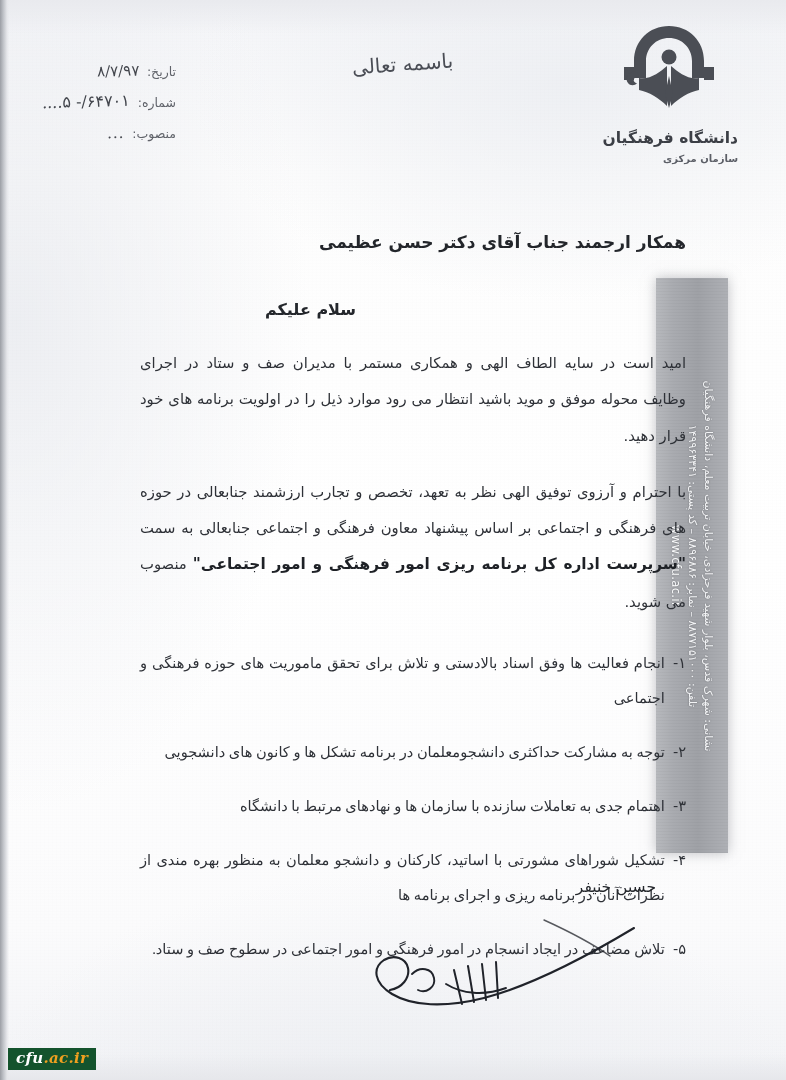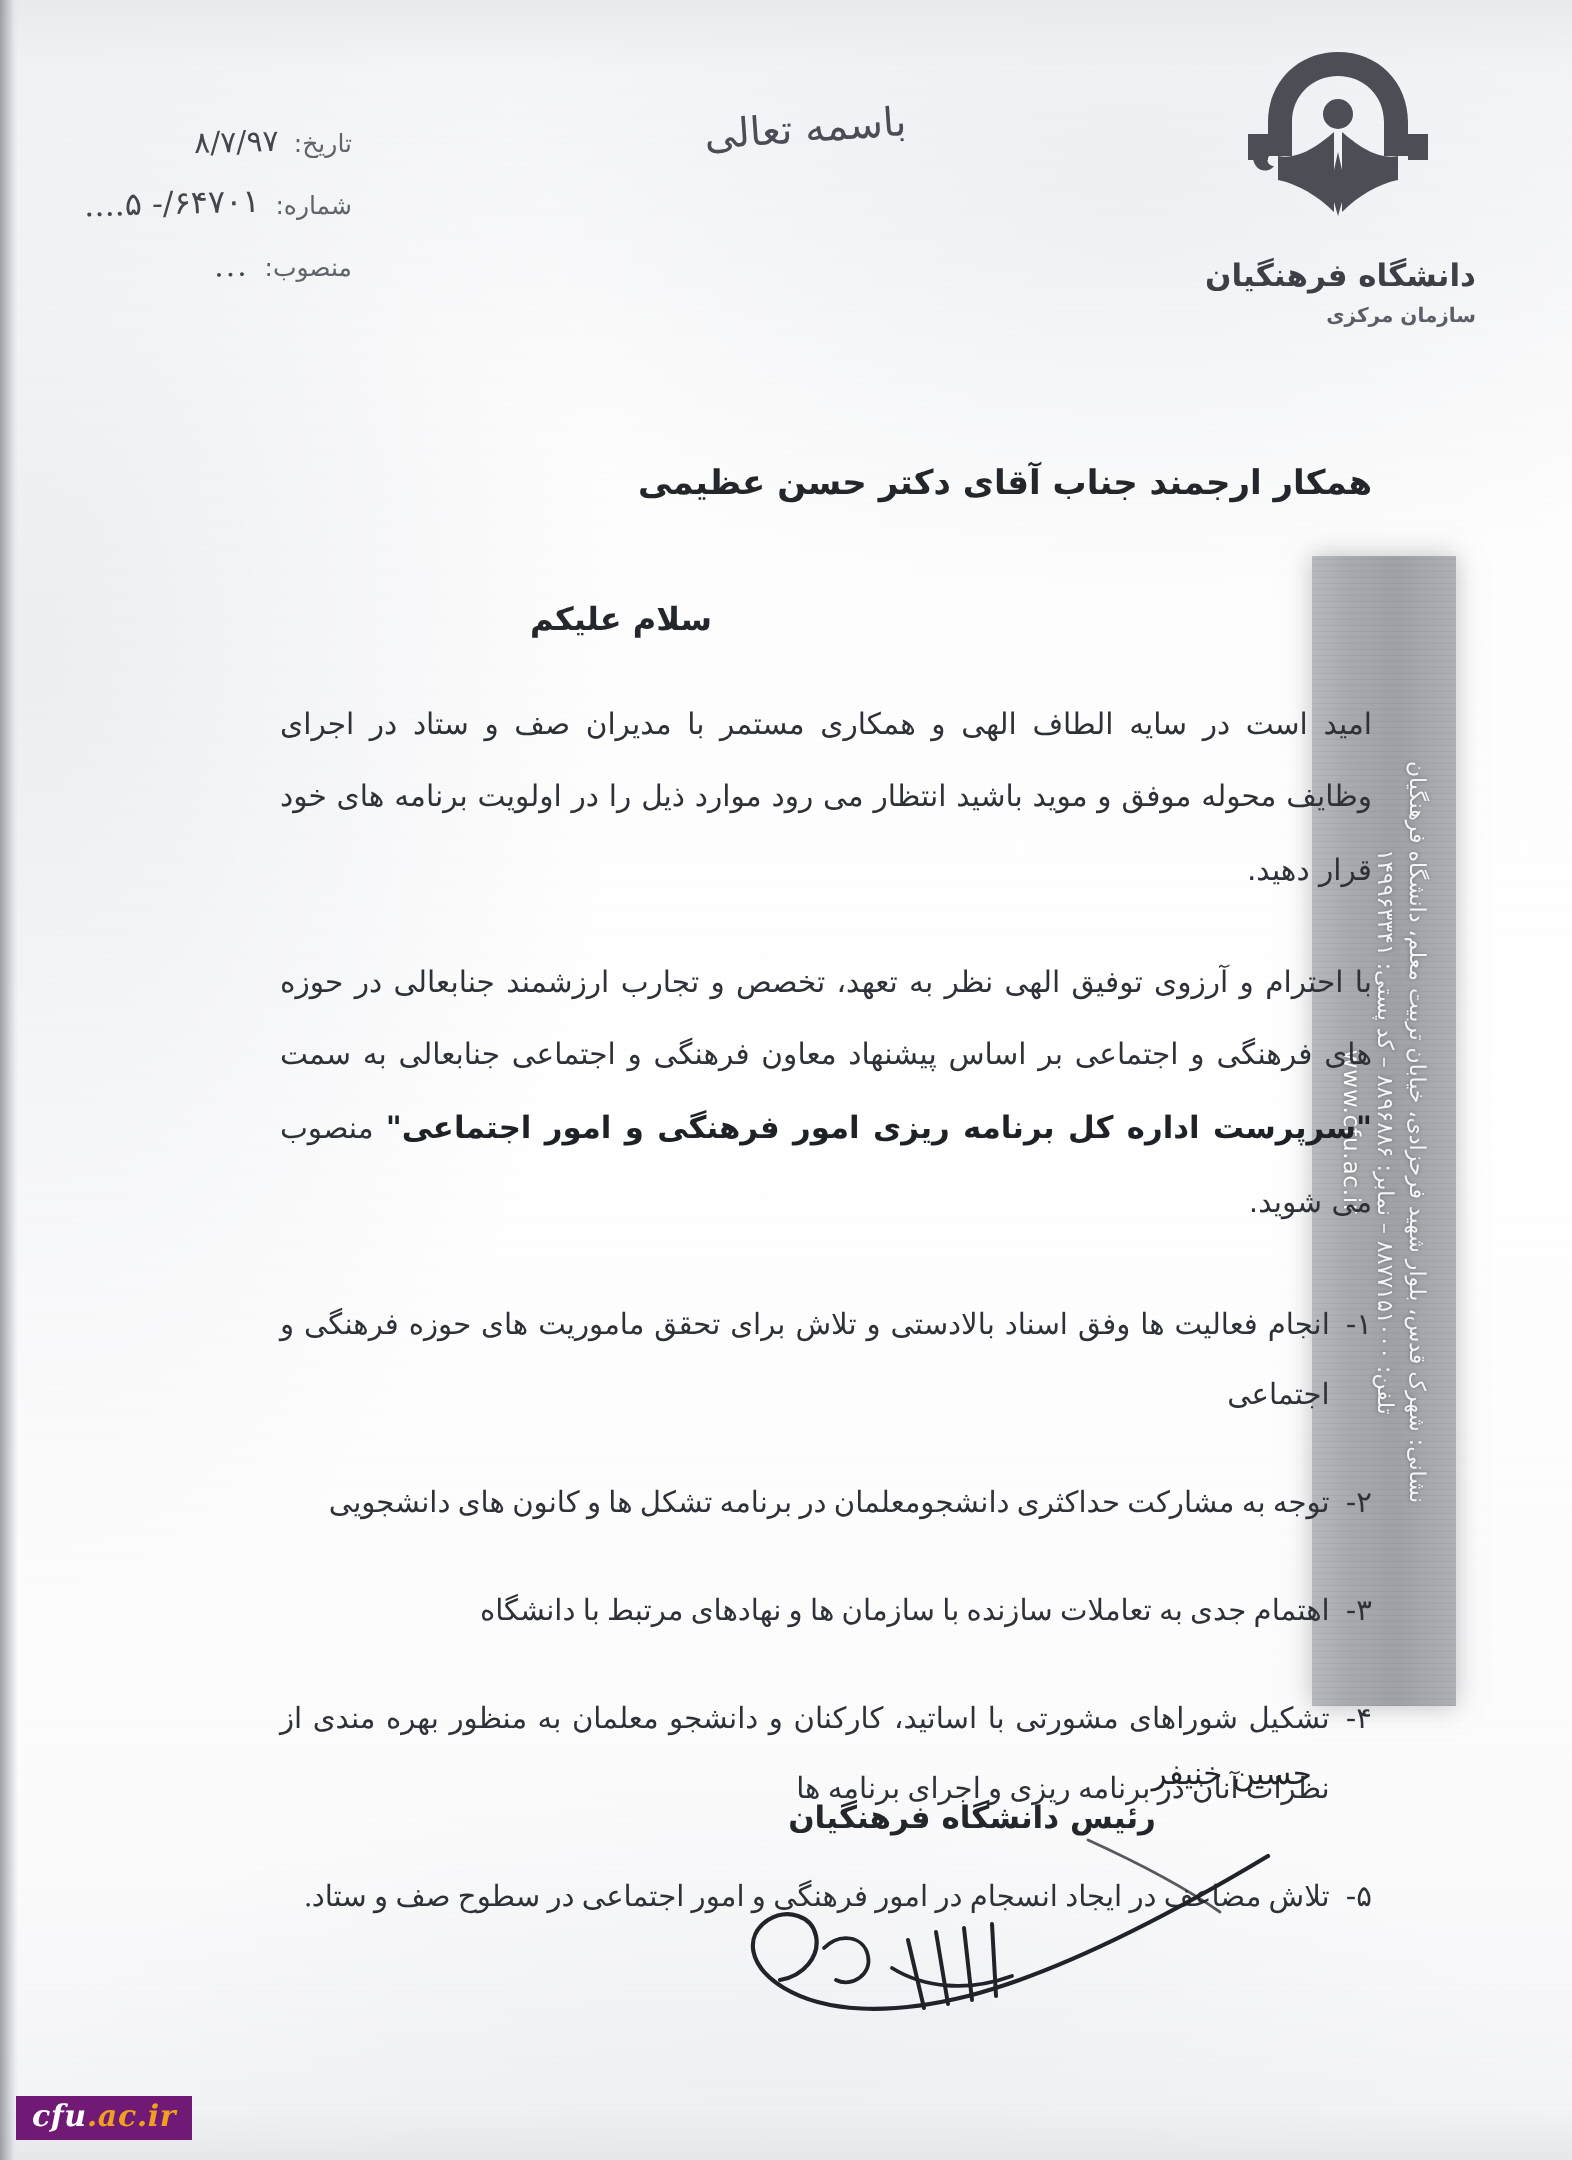--- a/index.html
+++ b/index.html
@@ -267,21 +267,21 @@
     width: 320px;
     height: 110px;
     pointer-events: none;
   }
 
   
   #watermark {
     position: absolute;
     left: 8px;
     bottom: 10px;
-    background: #701a75;
+    background: #14532d;
     padding: 3px 8px 4px 8px;
     font-family: "DejaVu Serif", "Liberation Serif", serif;
     font-weight: bold;
     font-style: italic;
     font-size: 15px;
     letter-spacing: .3px;
     direction: ltr;
     line-height: 1;
   }
   #wm-a { color: #ffffff; }
@@ -382,21 +382,20 @@
       <li>
         <span class="li-num">۵-</span>
         <span class="li-text">تلاش مضاعف در ایجاد انسجام در امور فرهنگی و امور اجتماعی در سطوح صف و ستاد.</span>
       </li>
     </ol>
 
   </div>
 
   <div id="signature">
     <div id="sign-name">حسین خنیفر</div>
-    <div id="sign-title">رئیس دانشگاه فرهنگیان</div>
     <svg id="sign-mark" viewBox="0 0 320 110" aria-hidden="true">
       <g fill="none" stroke="#20232a" stroke-linecap="round" stroke-linejoin="round">
 
         <path d="M300 14 C250 44 196 72 150 84 C110 94 78 92 58 80 C40 69 38 54 50 46 C60 40 72 44 74 54 C76 64 68 74 56 76" stroke-width="2.1"></path>
 
         <path d="M120 56 L128 90" stroke-width="2"></path>
         <path d="M134 52 L140 88" stroke-width="2"></path>
         <path d="M148 50 L152 86" stroke-width="2"></path>
         <path d="M162 48 L164 84" stroke-width="2"></path>
 

